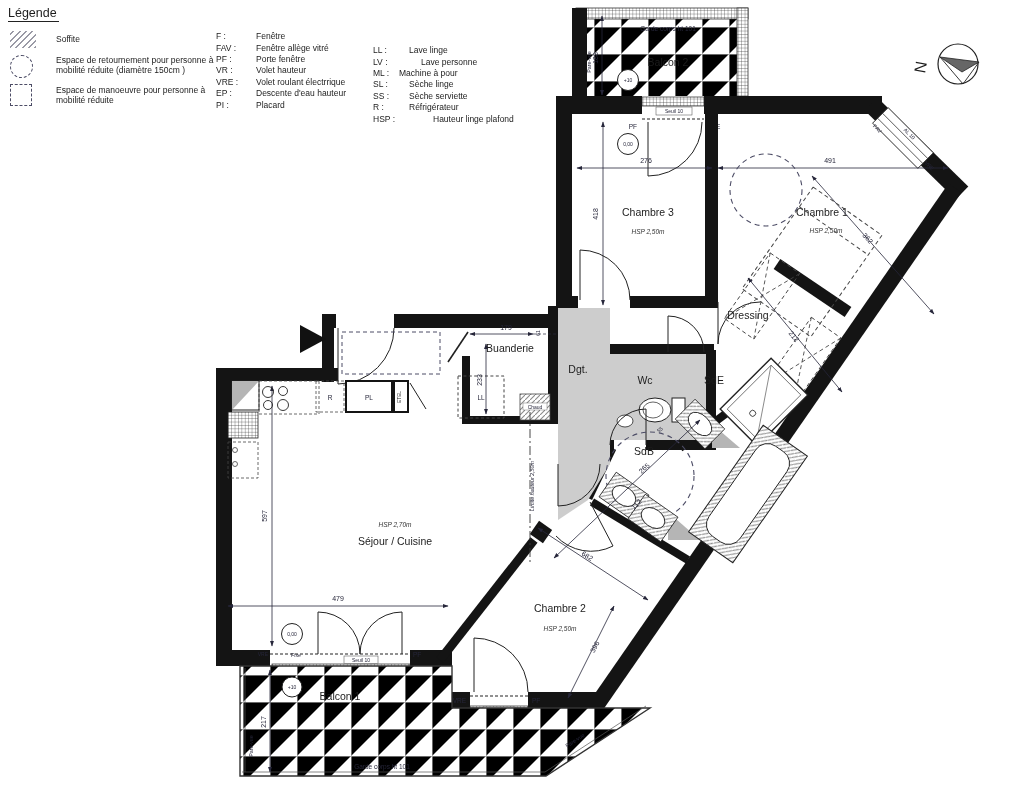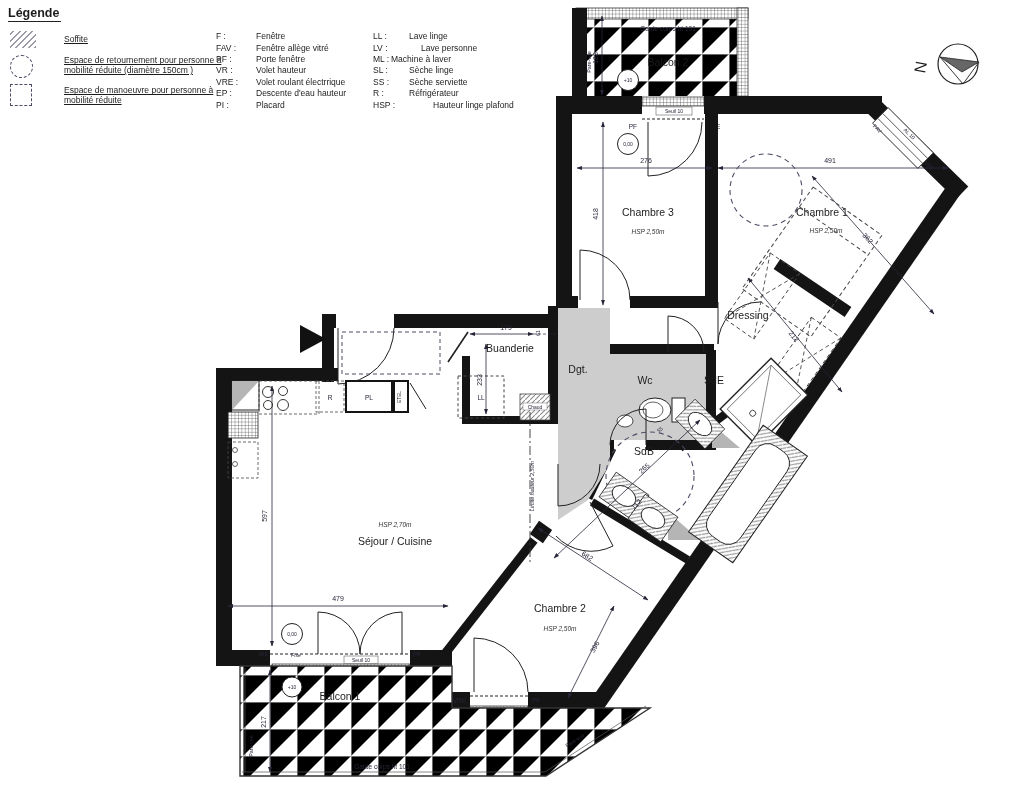--- a/index.html
+++ b/index.html
@@ -1,24 +1,24 @@
 <!DOCTYPE html>
 <html><head>
 <meta charset="utf-8">
 <style>
   html,body{margin:0;padding:0;background:#fff;}
   .canvas{position:relative;width:1015px;height:800px;background:#fff;overflow:hidden;
           font-family:"Liberation Sans",sans-serif;color:#1c1c1c;}
   svg{position:absolute;left:0;top:0;}
   
   .legend{position:absolute;left:8px;top:6px;width:520px;font-size:8.5px;line-height:1.15;}
-  .legend-title{font-size:12.5px;font-weight:bold;border-bottom:1.3px solid #222;
+  .legend-title{font-size:12.5px;font-weight:normal;border-bottom:1.3px solid #222;
                 display:inline-block;padding:0 2px 1px 0;margin-bottom:7px;}
   .lg-sym{position:absolute;left:2px;}
-  .lg-lab{position:absolute;left:56px;width:160px;text-decoration:underline;}
+  .lg-lab{position:absolute;left:48px;width:160px;}
   .sym-soffite{width:26px;height:17px;
      background:repeating-linear-gradient(-45deg,#9a9aa6 0 1.5px,#fff 1.5px 4.5px);}
   .sym-circle{width:21px;height:21px;border:1.6px dashed #4d4d66;border-radius:50%;}
   .sym-square{width:20px;height:20px;border:1.6px dashed #4d4d66;}
   .abbr-col{position:absolute;top:22px;}
   .abbr-row{display:flex;margin-bottom:1.6px;}
   .abbr-k{width:40px;}
   .abbr-v{white-space:nowrap;text-align:center;}
   text{font-family:"Liberation Sans",sans-serif;fill:#1c1c1c;}
   .rm{font-size:10.5px;}
@@ -67,32 +67,32 @@
         <div class="abbr-row">
             <span class="abbr-k">EP :</span>
             <span class="abbr-v">Descente d'eau hauteur</span>
           </div>
         <div class="abbr-row">
             <span class="abbr-k">PI :</span>
             <span class="abbr-v">Placard</span>
           </div>
       </div>
 
-      <div class="abbr-col" style="left:365px;top:3px">
+      <div class="abbr-col" style="left:365px;top:17px">
         <div class="abbr-row">
             <span class="abbr-k" style="width:36px">LL :</span>
             <span class="abbr-v">Lave linge</span>
           </div>
         <div class="abbr-row">
             <span class="abbr-k" style="width:48px">LV :</span>
             <span class="abbr-v">Lave personne</span>
           </div>
         <div class="abbr-row">
-            <span class="abbr-k" style="width:18px">ML :</span>
-            <span class="abbr-v">Machine à laver</span>
+            <span class="abbr-k" style="width:26px">ML :</span>
+            <span class="abbr-v">Machine à pour</span>
           </div>
         <div class="abbr-row">
             <span class="abbr-k" style="width:36px">SL :</span>
             <span class="abbr-v">Sèche linge</span>
           </div>
         <div class="abbr-row">
             <span class="abbr-k" style="width:36px">SS :</span>
             <span class="abbr-v">Sèche serviette</span>
           </div>
         <div class="abbr-row">

